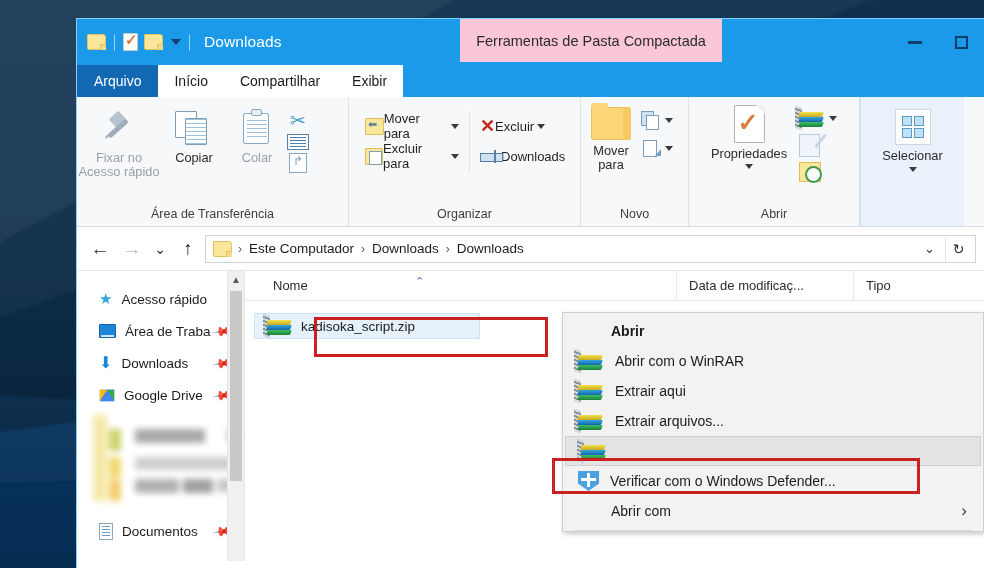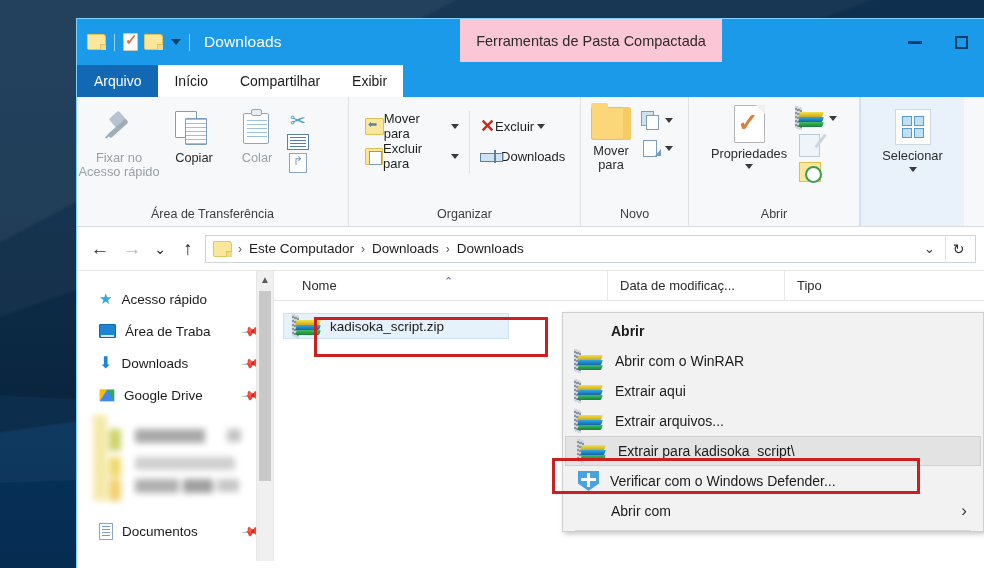--- a/index.html
+++ b/index.html
@@ -373,21 +373,21 @@
   .filepane { flex: 1; position: relative; background: #fff; }
   .colhead {
     height: 30px; display: flex; align-items: center;
     border-bottom: 1px solid #e6e6e6; position: relative;
   }
   .col {
     font-size: 13px; color: #2b2b2b; padding-left: 12px; height: 30px;
     display: flex; align-items: center; border-right: 1px solid #e9e9e9;
     position: relative;
   }
-  .col.name { width: 334px; padding-left: 28px; }
+  .col.name { width: 432px; padding-left: 28px; }
   .col.date { width: 177px; }
   .col.type { width: 130px; border-right: none; }
   .sortarrow {
     position: absolute; left: 170px; top: 4px; font-size: 11px; color: #4a6fa5;
   }
   .filerow {
     display: flex; align-items: center; gap: 8px; height: 26px;
     padding-left: 12px; font-size: 13.5px; color: #1b1b1b;
     width: 226px; margin-top: 12px; margin-left: 9px;
     background: #e5f1fb; border: 1px solid #cce3f7;
@@ -755,21 +755,20 @@
   </div>
 
   <div class="mi hl">
     <div class="ico-zip">
         <i></i>
         <b></b>
         <b></b>
         <b></b>
         <b></b>
       </div>
-    <span>Extrair para kadisoka_script\</span>
   </div>
 
   <div class="mi">
     <div class="ico-defender"></div>
     <span>Verificar com o Windows Defender...</span>
   </div>
 
   <div class="mi plain">
     <span>Abrir com</span>
     <span class="submenu-arrow">›</span>

